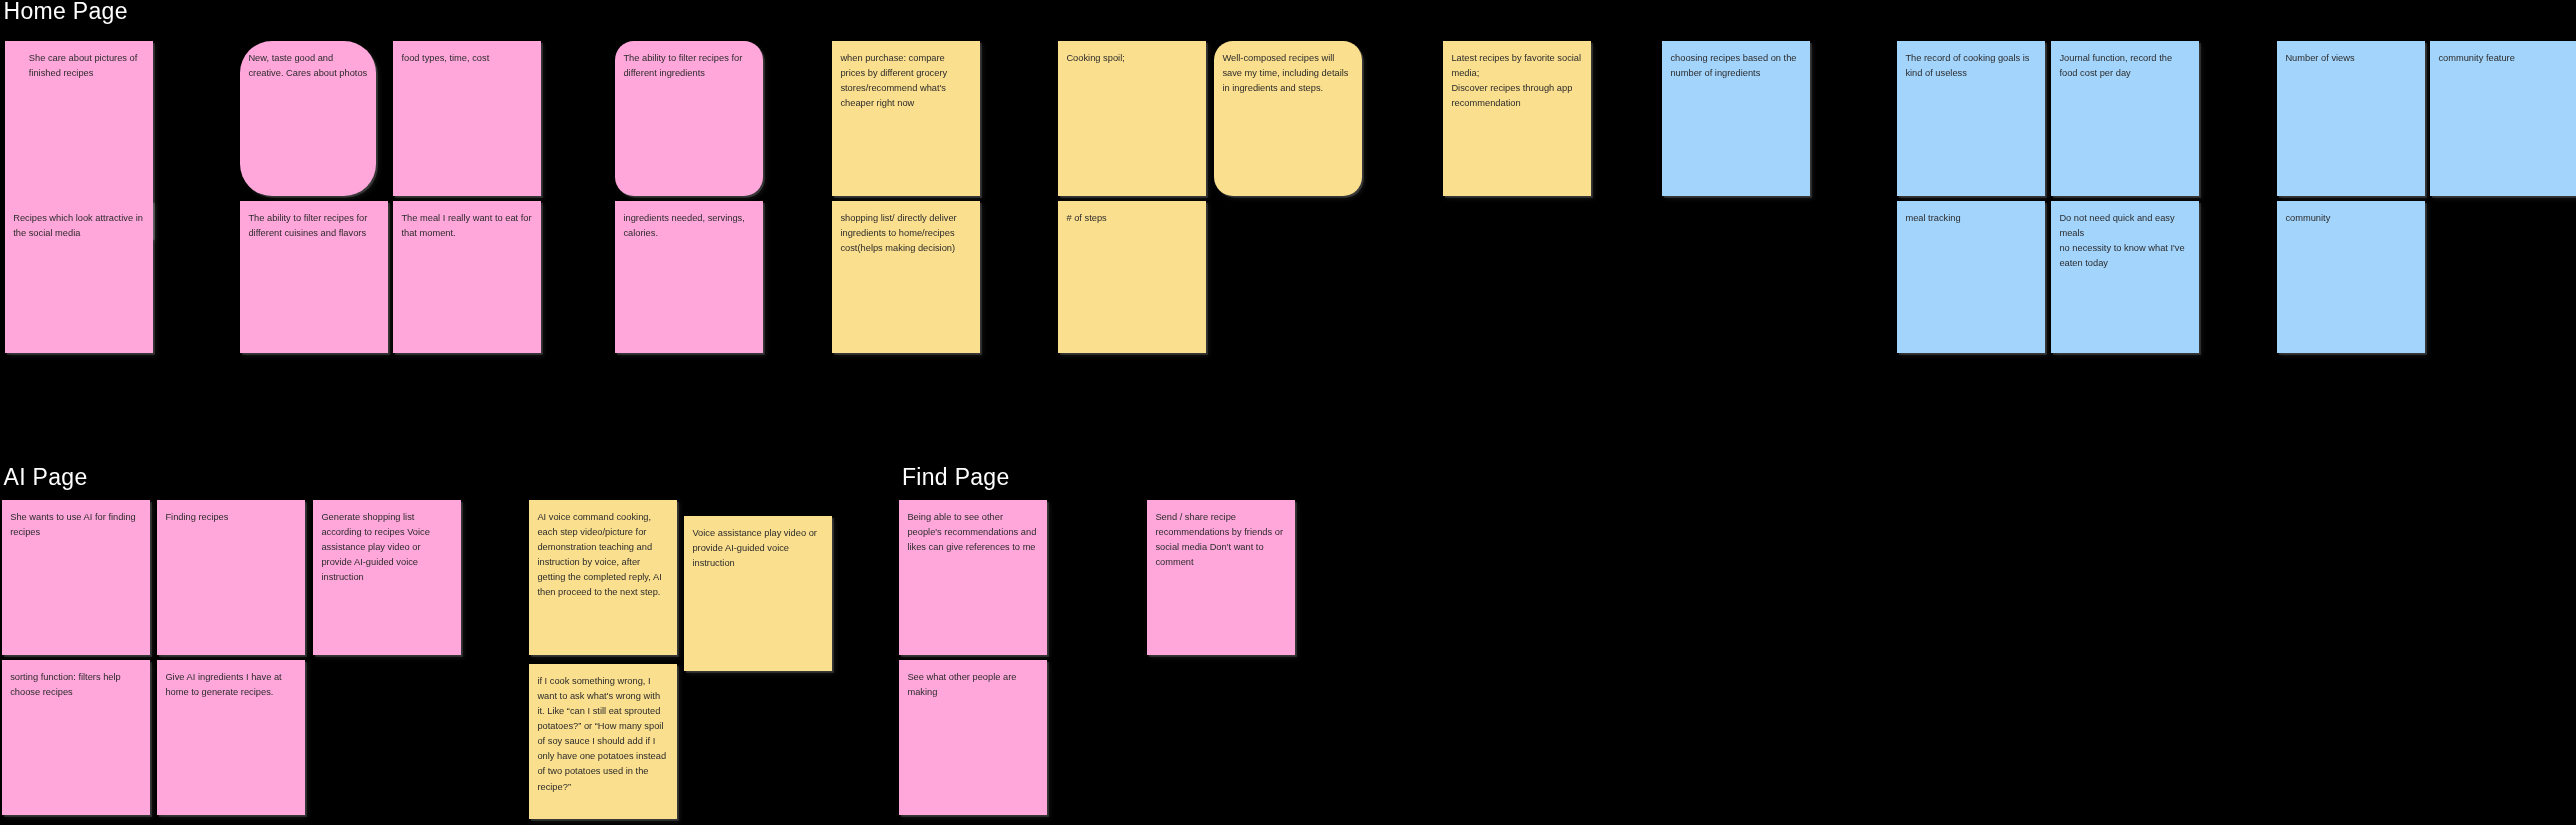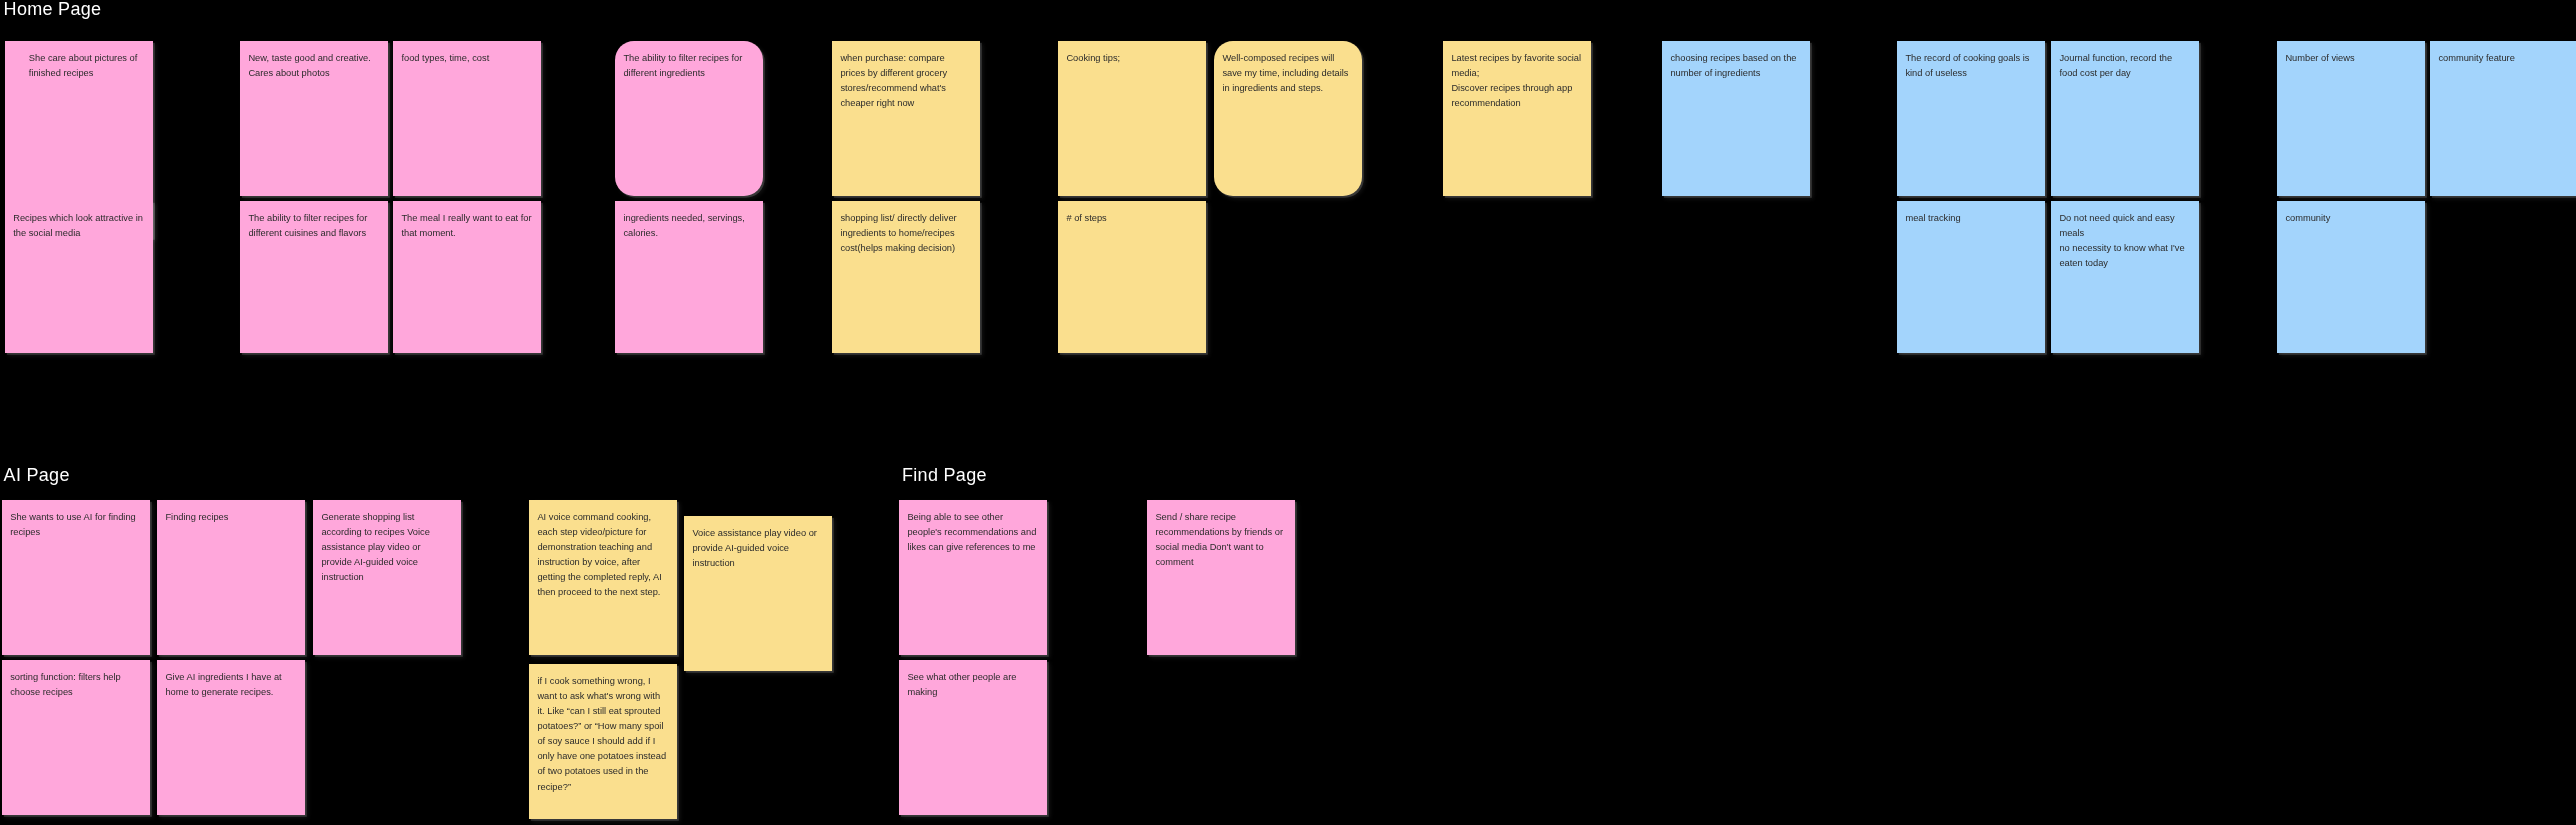--- a/index.html
+++ b/index.html
@@ -16,21 +16,21 @@
   #board {
     position: relative;
     width: 2576px;
     height: 825px;
     background: #000000;
   }
   .section-title {
     position: absolute;
     color: #ffffff;
     font-family: "Liberation Sans", sans-serif;
-    font-size: 18px;
+    font-size: 23px;
     font-weight: 400;
     letter-spacing: 0.3px;
     white-space: nowrap;
     line-height: 1;
   }
   .note {
     position: absolute;
     padding: 10.2px 8.4px 8.4px 8.4px;
     font-size: 9.3px;
     line-height: 1.62;
@@ -63,25 +63,25 @@
   .note-blue   { background: #A3D4FC; }
 </style>
 </head>
 <body>
 
 <div id="board">
     <div class="section-title" style="left: 3.6px; top: 0px;">Home Page</div>
     <div class="section-title" style="left: 3.6px; top: 466px;">AI Page</div>
     <div class="section-title" style="left: 902px; top: 466px;">Find Page</div>
     <div class="note note-pink" style="left: 4.8px; top: 41px; width: 148px; height: 197px; padding-left: 24px;">She care about pictures of finished recipes</div>
-    <div class="note note-pink" style="left: 240px; top: 41px; width: 148px; height: 155px;">New, taste good and creative. Cares about photos</div>
+    <div class="note note-pink" style="left: 240px; top: 41px; width: 136px; height: 155px; border-radius: 32px;">New, taste good and creative. Cares about photos</div>
     <div class="note note-pink" style="left: 393px; top: 41px; width: 148px; height: 155px;">food types, time, cost</div>
     <div class="note note-pink" style="left: 615px; top: 41px; width: 148px; height: 155px; border-radius: 19px;">The ability to filter recipes for different ingredients</div>
     <div class="note note-yellow" style="left: 832px; top: 41px; width: 148px; height: 155px;">when purchase: compare prices by different grocery stores/recommend what's cheaper right now</div>
-    <div class="note note-yellow" style="left: 1058px; top: 41px; width: 148px; height: 155px;">Cooking tips;</div>
+    <div class="note note-yellow" style="left: 1058px; top: 41px; width: 148px; height: 155px;">Cooking spoil;</div>
     <div class="note note-yellow" style="left: 1214px; top: 41px; width: 148px; height: 155px; border-radius: 19px;">Well-composed recipes will save my time, including details in ingredients and steps.</div>
     <div class="note note-yellow" style="left: 1443px; top: 41px; width: 148px; height: 155px;">Latest recipes by favorite social media;
 Discover recipes through app recommendation</div>
     <div class="note note-blue" style="left: 1662px; top: 41px; width: 148px; height: 155px;">choosing recipes based on the number of ingredients</div>
     <div class="note note-blue" style="left: 1897px; top: 41px; width: 148px; height: 155px;">The record of cooking goals is kind of useless</div>
     <div class="note note-blue" style="left: 2051px; top: 41px; width: 148px; height: 155px;">Journal function, record the food cost per day</div>
     <div class="note note-blue" style="left: 2277px; top: 41px; width: 148px; height: 155px;">Number of views</div>
     <div class="note note-blue" style="left: 2430px; top: 41px; width: 148px; height: 155px;">community feature</div>
     <div class="note note-pink" style="left: 4.8px; top: 201px; width: 148px; height: 152px;">Recipes which look attractive in the social media</div>
     <div class="note note-pink" style="left: 240px; top: 201px; width: 148px; height: 152px;">The ability to filter recipes for different cuisines and flavors</div>

